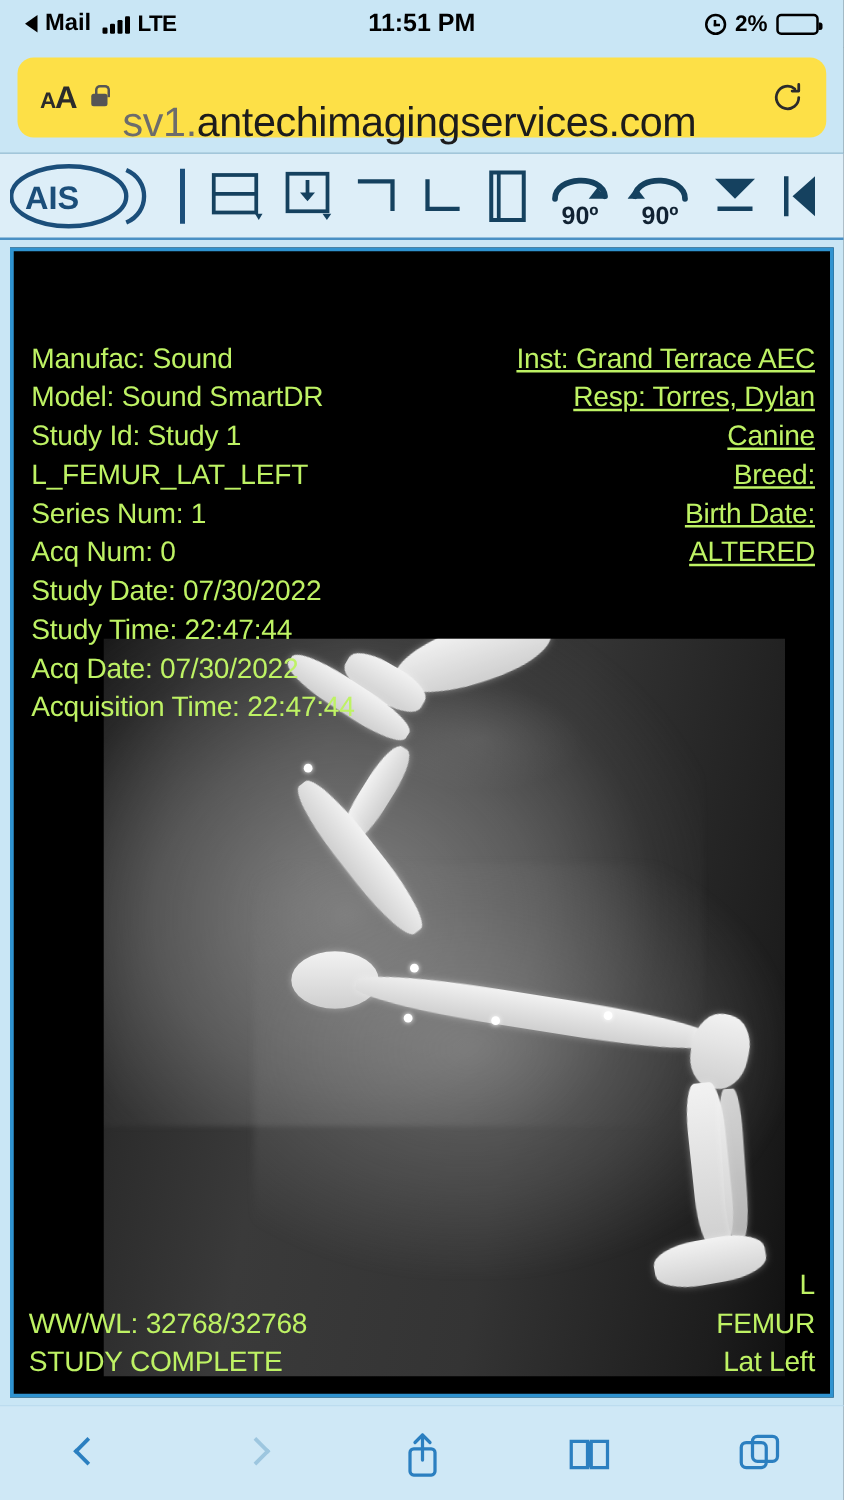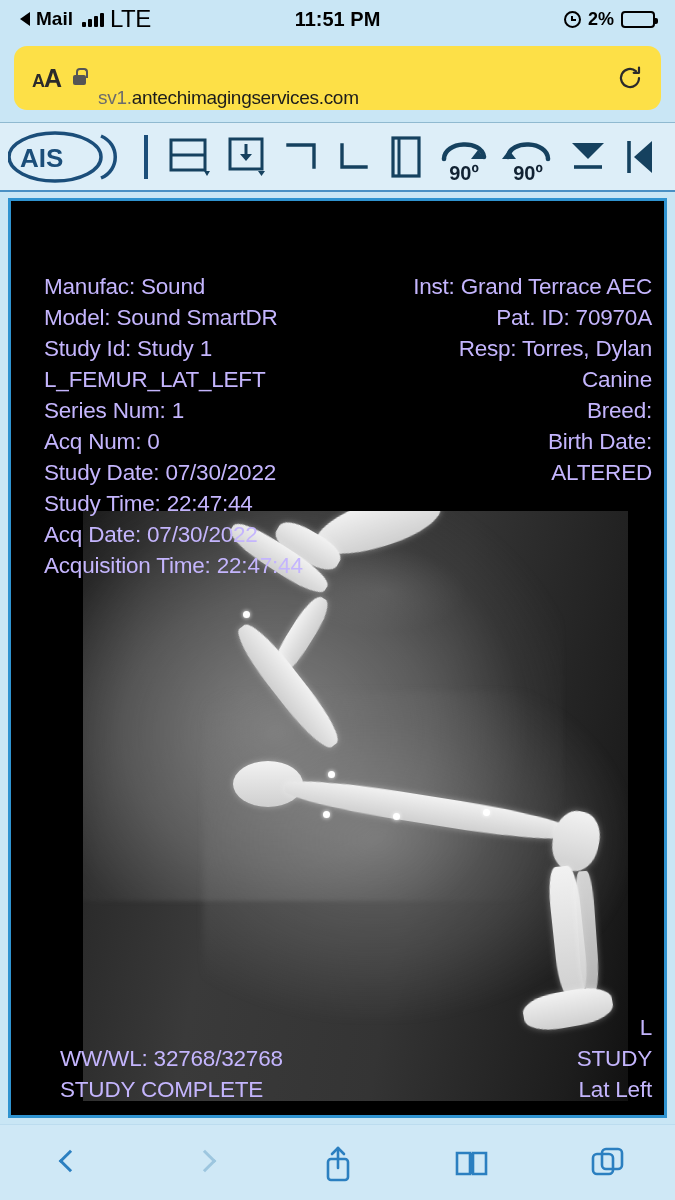--- a/index.html
+++ b/index.html
@@ -52,21 +52,21 @@
   .sb-signal i {
     display: block;
     width: 4px;
     background: #000;
     border-radius: 1px;
   }
   .sb-signal i:nth-child(1) { height: 5px; }
   .sb-signal i:nth-child(2) { height: 8px; }
   .sb-signal i:nth-child(3) { height: 11px; }
   .sb-signal i:nth-child(4) { height: 14px; }
-  .sb-lte { font-size: 24px; font-weight: normal; letter-spacing: -0.5px; }
+  .sb-lte { font-size: 18px; font-weight: bold; letter-spacing: -0.5px; }
   .sb-center {
     position: absolute;
     left: 0; right: 0;
     text-align: center;
     font-size: 20px;
     font-weight: bold;
     color: #000;
   }
   .sb-right {
     margin-left: auto;
@@ -146,21 +146,21 @@
     content: "";
     position: absolute;
     left: 2.5px; top: -7px;
     width: 8px; height: 8px;
     border: 2px solid #555;
     border-bottom: none;
     border-radius: 4px 4px 0 0;
   }
   .url-text {
     flex: 1;
-    font-size: 19px;
+    font-size: 33px;
     color: #1c1c1c;
     white-space: nowrap;
     overflow: hidden;
     letter-spacing: -0.3px;
     margin-top: 40px;
   }
   .url-text .dim { color: #6c6c6c; }
   .reload {
     width: 26px; height: 26px;
     position: relative;
@@ -336,30 +336,29 @@
     position: absolute;
     width: 7px; height: 7px;
     background: #fff;
     border-radius: 50%;
     box-shadow: 0 0 4px #fff;
   }
 
   
   .ov {
     position: absolute;
-    color: #c4b5fd;
+    color: #bef264;
     font-size: 22.5px;
     line-height: 31px;
     white-space: nowrap;
     letter-spacing: -0.2px;
-    margin-left: 19px;
   }
   .ov-tl { left: 14px; top: 70px; text-align: left; }
-  .ov-tr { right: 12px; top: 70px; text-align: right; }
-  .ov-bl { left: 30px; bottom: 10px; text-align: left; }
+  .ov-tr { right: 12px; top: 70px; text-align: right; text-decoration: underline; }
+  .ov-bl { left: 12px; bottom: 10px; text-align: left; }
   .ov-br { right: 12px; bottom: 10px; text-align: right; }
 
   
   .bottombar {
     height: 76px;
     background: #cfe8f6;
     display: flex;
     align-items: center;
     justify-content: space-around;
     flex: none;
@@ -548,36 +547,35 @@
         <div>Series Num: 1</div>
         <div>Acq Num: 0</div>
         <div>Study Date: 07/30/2022</div>
         <div>Study Time: 22:47:44</div>
         <div>Acq Date: 07/30/2022</div>
         <div>Acquisition Time: 22:47:44</div>
       </div>
 
       <div class="ov ov-tr">
         <div>Inst: Grand Terrace AEC</div>
-        <div>Pat. ID: 70970A</div>
         <div>Resp: Torres, Dylan</div>
         <div>Canine</div>
         <div>Breed:</div>
         <div>Birth Date:</div>
         <div>ALTERED</div>
       </div>
 
       <div class="ov ov-bl">
         <div>WW/WL: 32768/32768</div>
         <div>STUDY COMPLETE</div>
       </div>
 
       <div class="ov ov-br">
         <div>L</div>
-        <div>STUDY</div>
+        <div>FEMUR</div>
         <div>Lat Left</div>
       </div>
 
     </div>
   </div>
 
   <div class="bottombar">
     <div class="bb-item">
       <span class="chev"></span>
     </div>

